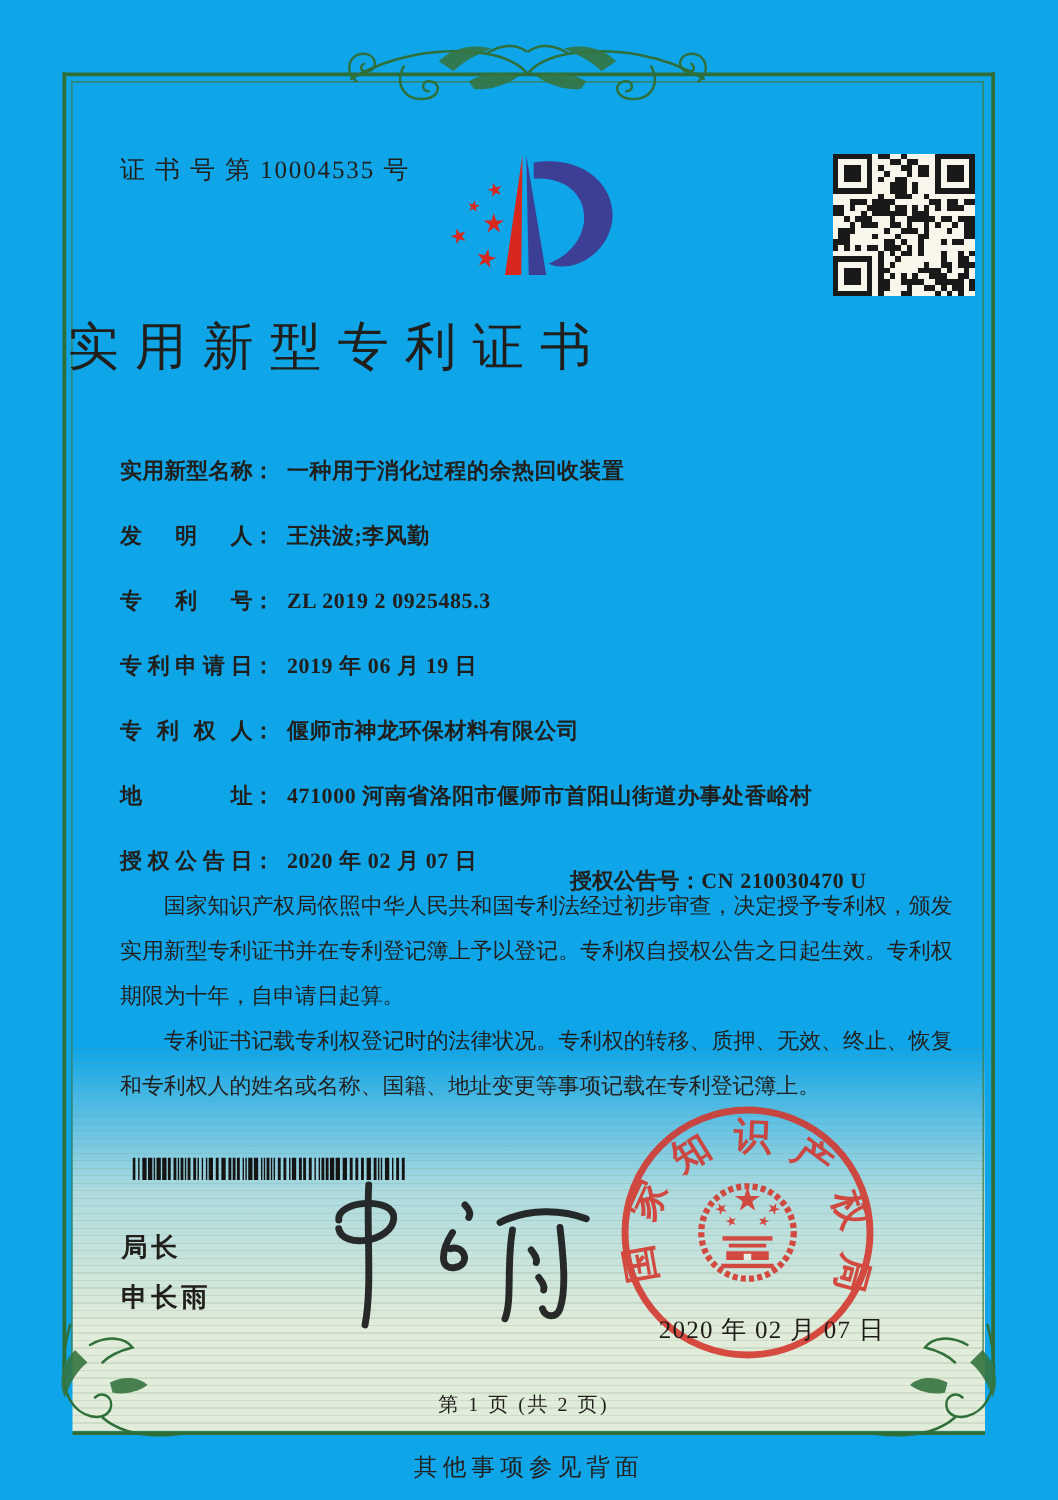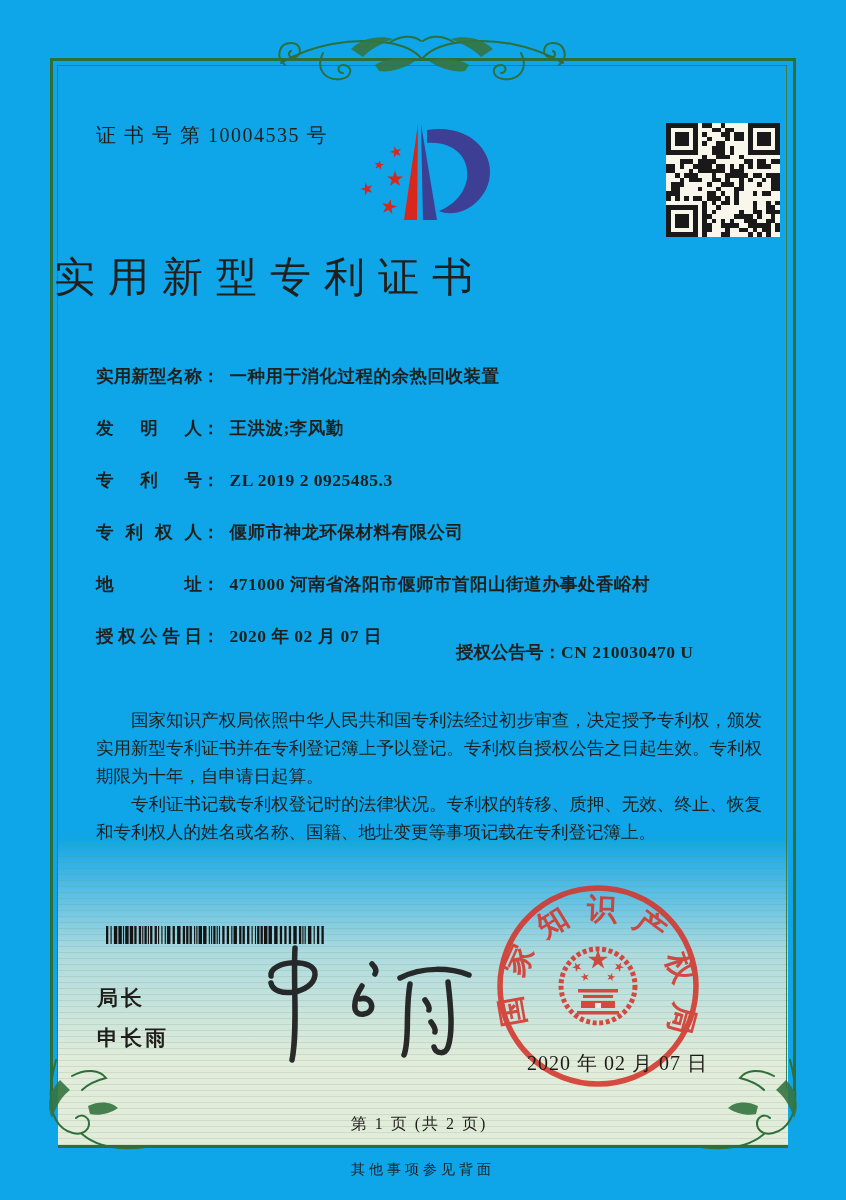--- a/index.html
+++ b/index.html
@@ -29,35 +29,35 @@
     font-size:41px;font-weight:400;letter-spacing:13px;text-indent:13px;margin-left:41px;}
   
   .fields{position:absolute;left:96px;top:364px;font-size:17.5px;width:680px;font-weight:bold;}
   .frow{height:52px;position:relative;}
   .flabel{display:inline-block;width:106px;text-align:justify;text-align-last:justify;}
   .fcolon{display:inline-block;margin-right:10px;}
   .fvalue{letter-spacing:0.5px;}
   .grant-no{position:absolute;left:360px;top:16px;}
   
   .paras{position:absolute;left:96px;top:706px;width:666px;
-    font-size:17.5px;line-height:28px;text-align:justify;}
+    font-size:17.5px;line-height:36px;text-align:justify;}
   .paras p{margin:0;text-indent:2em;}
   
   .barcode{position:absolute;left:106px;top:926px;}
   .director-title{position:absolute;left:97px;top:984px;font-size:21px;letter-spacing:3px;font-weight:600;}
   .director-name{position:absolute;left:97px;top:1024px;font-size:21px;letter-spacing:3px;font-weight:700;}
   .signature{position:absolute;left:233px;top:942px;}
   .seal{position:absolute;left:492px;top:880px;}
   .seal-ch{font-size:30px;font-weight:700;fill:#d5352b;text-anchor:middle;
     font-family:"Liberation Serif",serif;}
   .seal-date{position:absolute;left:527px;top:1050px;font-size:20px;letter-spacing:1px;color:#1c1b18;}
   .page-indicator{position:absolute;left:0;right:8px;top:1114px;text-align:center;
     font-size:16px;letter-spacing:2px;}
   .footer-note{position:absolute;left:0;right:0;top:1161px;text-align:center;
-    font-size:14px;letter-spacing:4px;}
+    font-size:19px;letter-spacing:4px;}
 </style>
 </head>
 <body>
 
 <div class="page">
 
   <div class="texture"></div>
 
   <div class="frame-outer"></div>
   <div class="frame-inner"></div>
@@ -338,20 +338,23 @@
     <div class="frow">
       <span class="flabel">实用新型名称</span><span class="fcolon">：</span><span class="fvalue">一种用于消化过程的余热回收装置</span>
     </div>
     <div class="frow">
       <span class="flabel">发明人</span><span class="fcolon">：</span><span class="fvalue">王洪波;李风勤</span>
     </div>
     <div class="frow">
       <span class="flabel">专利号</span><span class="fcolon">：</span><span class="fvalue">ZL 2019 2 0925485.3</span>
     </div>
     <div class="frow">
+      <span class="flabel">专利申请日</span><span class="fcolon">：</span><span class="fvalue">2019 年 06 月 19 日</span>
+    </div>
+    <div class="frow">
       <span class="flabel">专利权人</span><span class="fcolon">：</span><span class="fvalue">偃师市神龙环保材料有限公司</span>
     </div>
     <div class="frow">
       <span class="flabel">地址</span><span class="fcolon">：</span><span class="fvalue">471000 河南省洛阳市偃师市首阳山街道办事处香峪村</span>
     </div>
     <div class="frow">
       <span class="flabel">授权公告日</span><span class="fcolon">：</span><span class="fvalue">2020 年 02 月 07 日</span>
       <span class="grant-no">
         <span>授权公告号</span><span>：</span><span class="fvalue">CN 210030470 U</span>
       </span>

